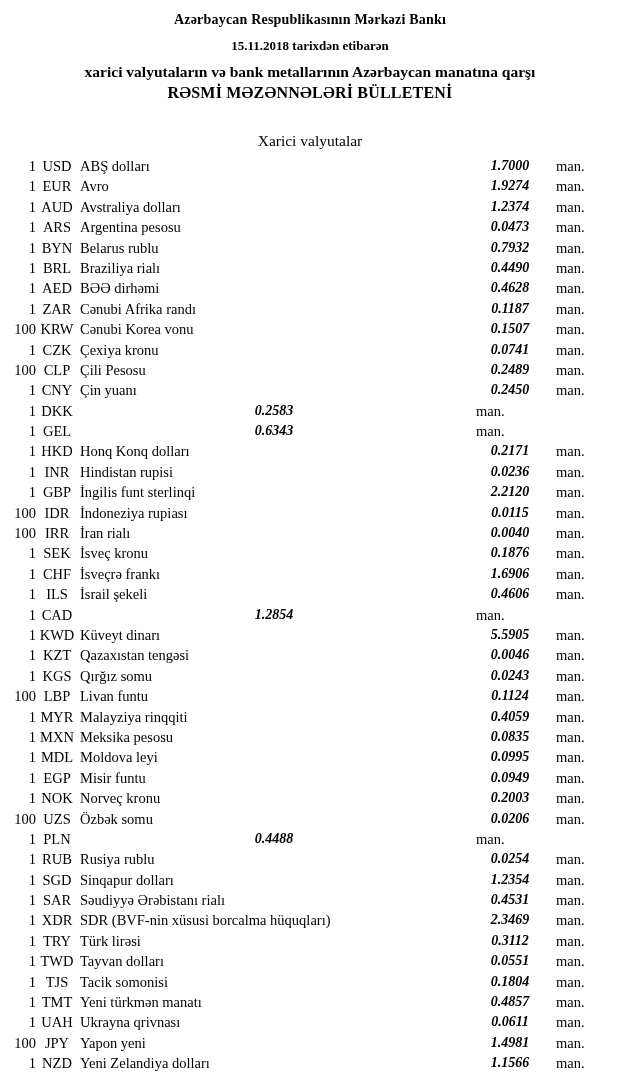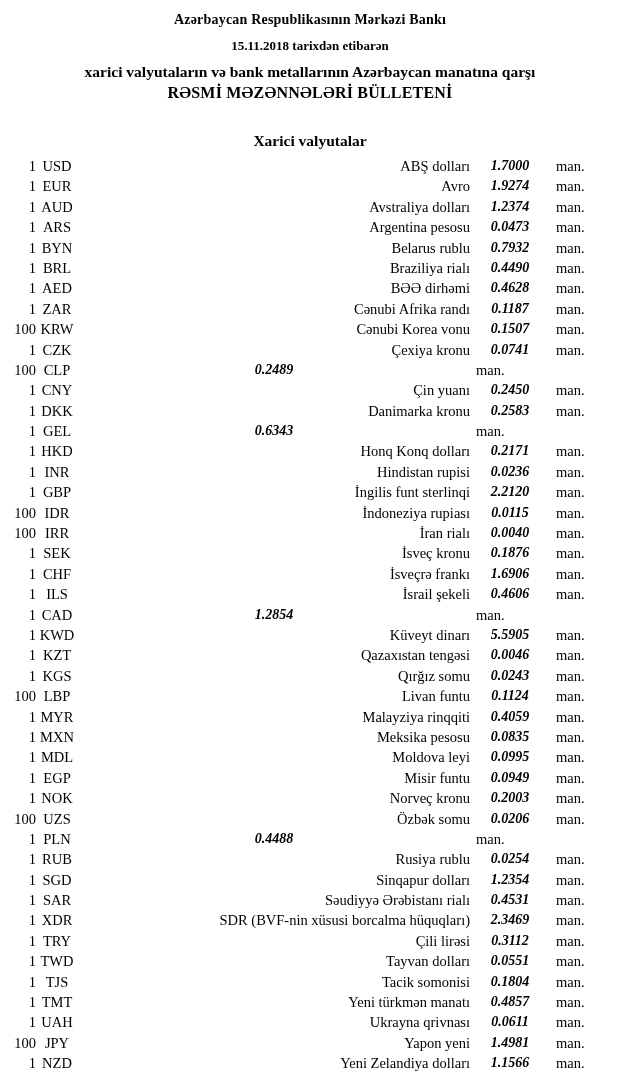--- a/index.html
+++ b/index.html
@@ -43,37 +43,37 @@
     margin-top: 4px;
     font-size: 16px;
     font-weight: bold;
     line-height: 18px;
     letter-spacing: 0.2px;
   }
   .section-title {
     margin-top: 30px;
     text-align: center;
     font-size: 15.5px;
-    font-weight: bold;
+    font-weight: normal;
     line-height: 17px;
   }
   .rates-table {
     margin-top: 7px;
   }
   .rate-row {
     display: grid;
     grid-template-columns: 36px 42px 1fr 80px 70px;
     height: 20.4px;
     line-height: 20.4px;
     font-size: 14.5px;
     white-space: nowrap;
   }
   .cell-qty   { text-align: right; }
   .cell-code  { text-align: center; }
-  .cell-name  { text-align: right; padding-left: 2px; overflow: hidden; }
+  .cell-name  { text-align: left; padding-left: 2px; overflow: hidden; }
   .cell-rate  {
     text-align: center;
     font-weight: bold;
     font-style: italic;
     font-size: 14px;
   }
   .cell-unit  { text-align: left; padding-left: 6px; }
 </style>
 </head>
 <body>
@@ -166,36 +166,36 @@
     <span class="cell-qty">1</span>
     <span class="cell-code">CZK</span>
     <span class="cell-name">Çexiya kronu</span>
     <span class="cell-rate">0.0741</span>
     <span class="cell-unit">man.</span>
   </div>
 
   <div class="rate-row">
     <span class="cell-qty">100</span>
     <span class="cell-code">CLP</span>
+    <span class="cell-name">Çili Pesosu</span>
     <span class="cell-rate">0.2489</span>
     <span class="cell-unit">man.</span>
   </div>
 
   <div class="rate-row">
     <span class="cell-qty">1</span>
     <span class="cell-code">CNY</span>
     <span class="cell-name">Çin yuanı</span>
     <span class="cell-rate">0.2450</span>
     <span class="cell-unit">man.</span>
   </div>
 
   <div class="rate-row">
     <span class="cell-qty">1</span>
     <span class="cell-code">DKK</span>
-    <span class="cell-name">Danimarka kronu</span>
     <span class="cell-rate">0.2583</span>
     <span class="cell-unit">man.</span>
   </div>
 
   <div class="rate-row">
     <span class="cell-qty">1</span>
     <span class="cell-code">GEL</span>
     <span class="cell-rate">0.6343</span>
     <span class="cell-unit">man.</span>
   </div>
@@ -386,21 +386,21 @@
     <span class="cell-qty">1</span>
     <span class="cell-code">XDR</span>
     <span class="cell-name">SDR (BVF-nin xüsusi borcalma hüquqları)</span>
     <span class="cell-rate">2.3469</span>
     <span class="cell-unit">man.</span>
   </div>
 
   <div class="rate-row">
     <span class="cell-qty">1</span>
     <span class="cell-code">TRY</span>
-    <span class="cell-name">Çili lirəsi</span>
+    <span class="cell-name">Türk lirəsi</span>
     <span class="cell-rate">0.3112</span>
     <span class="cell-unit">man.</span>
   </div>
 
   <div class="rate-row">
     <span class="cell-qty">1</span>
     <span class="cell-code">TWD</span>
     <span class="cell-name">Tayvan dolları</span>
     <span class="cell-rate">0.0551</span>
     <span class="cell-unit">man.</span>

